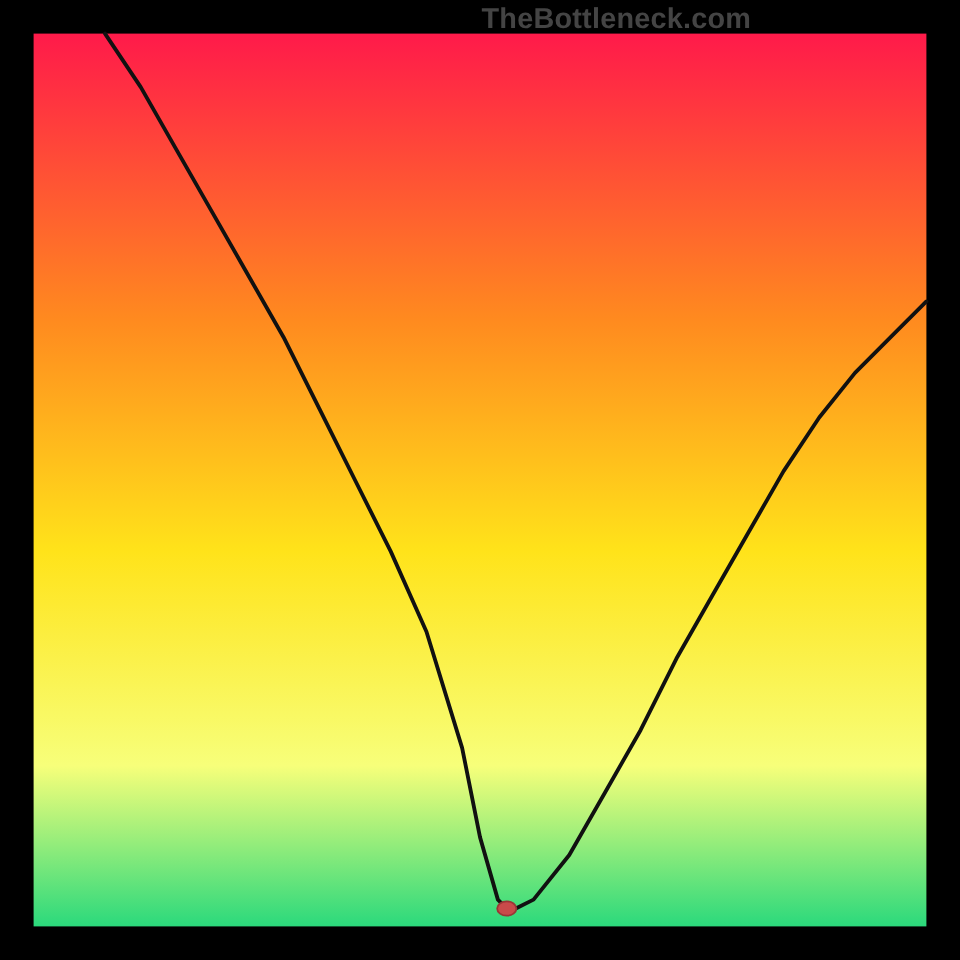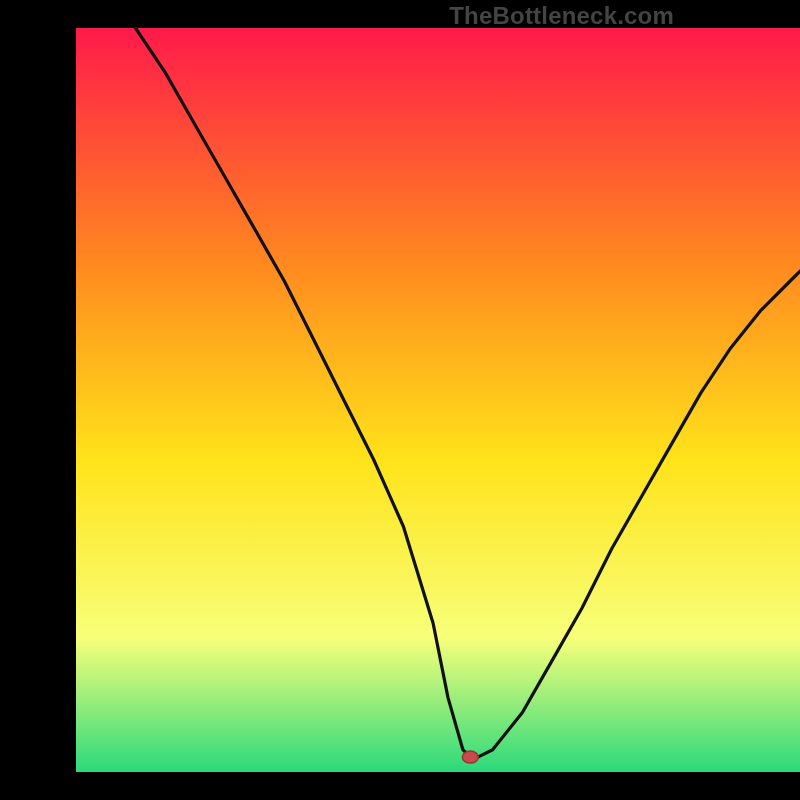--- a/index.html
+++ b/index.html
@@ -8,21 +8,20 @@
     width: 800px;
     height: 800px;
     background: #000;
     font-family: Arial, Helvetica, sans-serif;
     overflow: hidden;
   }
   .wrap {
     position: relative;
     width: 640px;
     height: 800px;
-    padding-left: 48px;
   }
   .watermark {
     position: absolute;
     top: 2px;
     right: 14px;
     color: #444;
     font-size: 24px;
     font-weight: 600;
     letter-spacing: 0.2px;
     z-index: 5;

